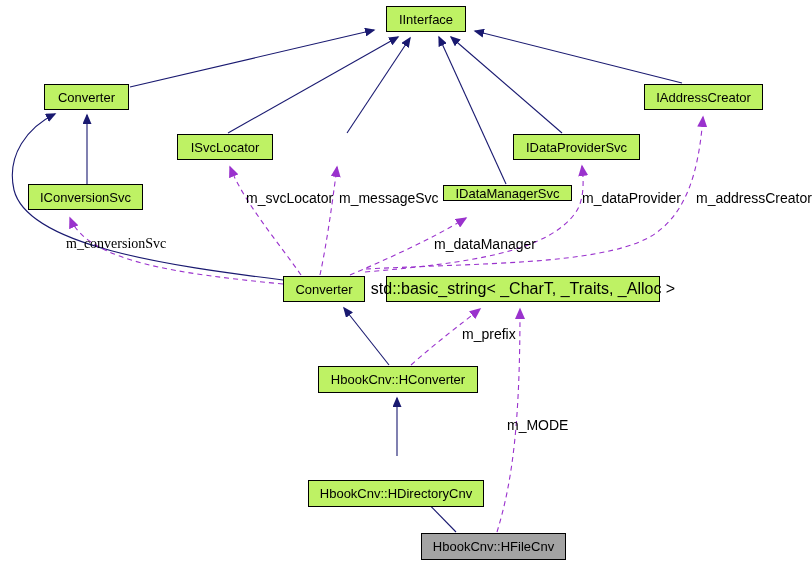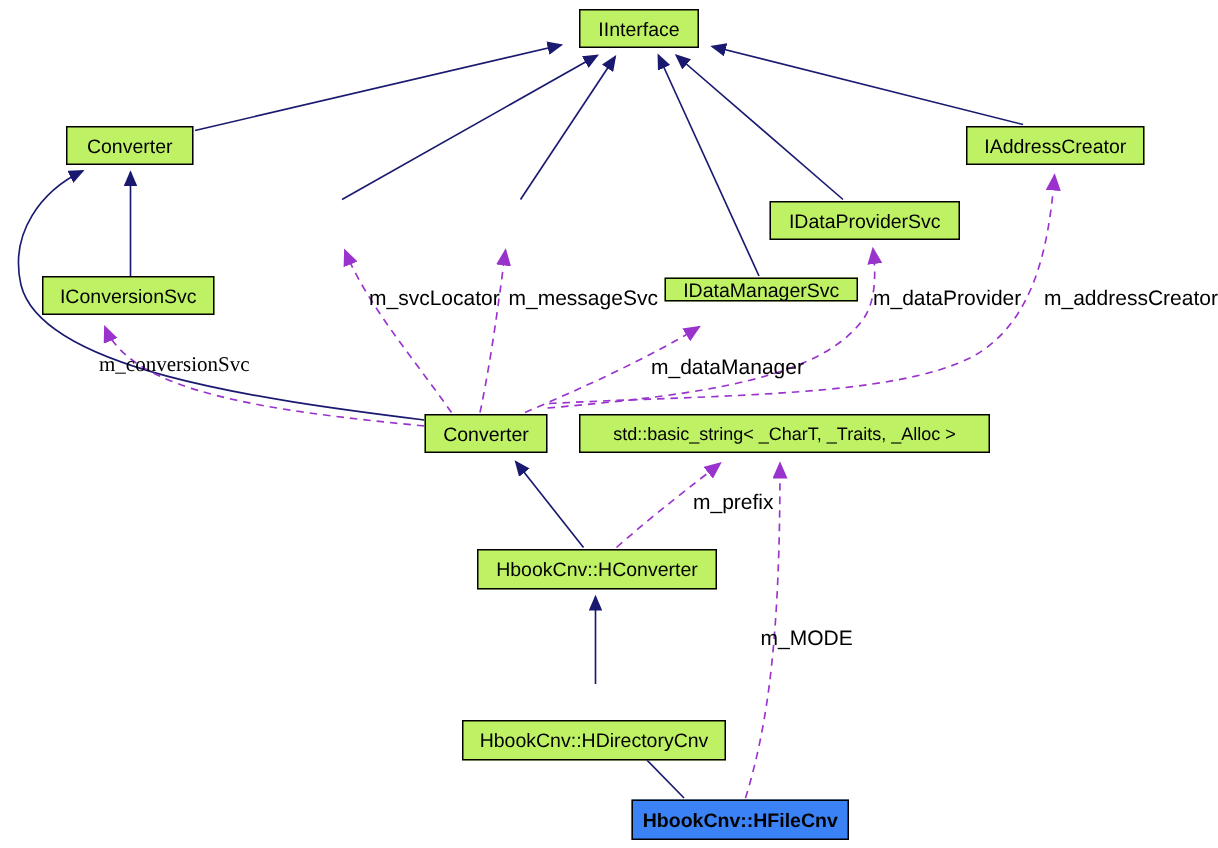--- a/index.html
+++ b/index.html
@@ -14,22 +14,22 @@
   .node{
     position:absolute;
     display:flex;align-items:center;justify-content:center;
     background:#bef264;
     border:1px solid #000000;
     font-size:13px;color:#000000;
     white-space:nowrap;
     box-sizing:border-box;
     z-index:2;
   }
-  .node.highlight{background:#3b82f6;font-weight:bold;}
-  .node.small{font-size:12px;}
+  .node.highlight{background:#a3a3a3;}
+  .node.small{font-size:16px;}
   .edge-label{
     position:absolute;
     font-size:14px;color:#000000;
     white-space:nowrap;
     z-index:3;
   }
 </style>
 </head>
 <body>
 
@@ -79,20 +79,21 @@
   <span class="edge-label" style="left:696px;top:190px;">m_addressCreator</span>
   <span class="edge-label" style="left:462px;top:326px;">m_prefix</span>
   <span class="edge-label" style="left:507px;top:417px;">m_MODE</span>
 
   <div class="node" style="left:386px;top:6px;width:80px;height:26px;">IInterface</div>
 
   <div class="node" style="left:44px;top:84px;width:85px;height:26px;">Converter</div>
 
   <div class="node" style="left:644px;top:84px;width:119px;height:26px;">IAddressCreator</div>
 
+  <div class="node" style="left:177px;top:134px;width:96px;height:26px;">ISvcLocator</div>
 
 
   <div class="node" style="left:513px;top:134px;width:127px;height:26px;">IDataProviderSvc</div>
 
   <div class="node" style="left:28px;top:184px;width:115px;height:26px;text-align:center;">IConversionSvc</div>
 
   <div class="node" style="left:443px;top:185px;width:129px;height:16px;">IDataManagerSvc</div>
 
   <div class="node" style="left:283px;top:276px;width:82px;height:26px;">Converter</div>
 

